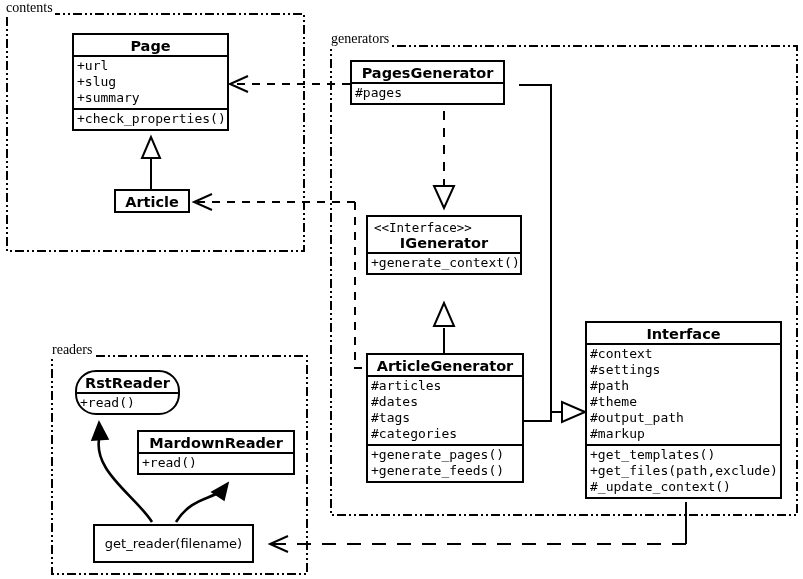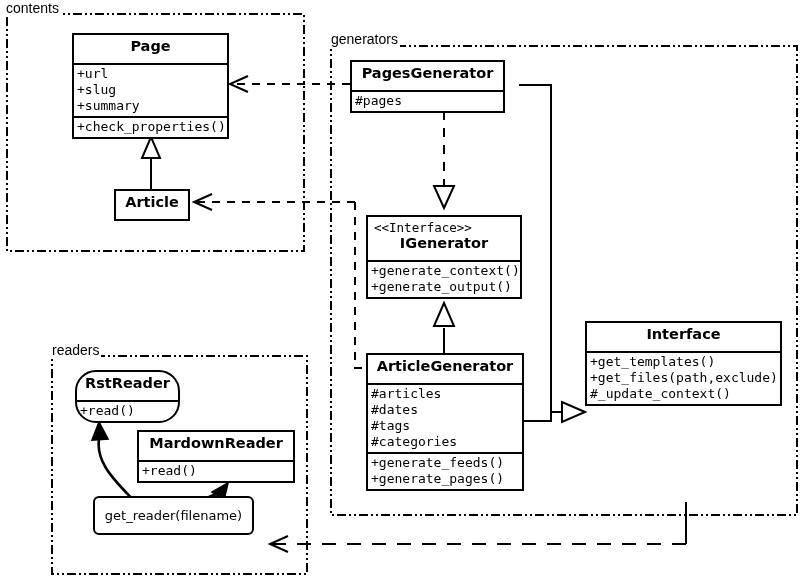--- a/index.html
+++ b/index.html
@@ -30,21 +30,21 @@
     border: 2px solid #000;
     background: #ffffff;
     z-index: 5;
   }
   .uml-name {
     text-align: center;
     font-weight: bold;
     font-size: 14.5px;
     font-family: "DejaVu Sans", sans-serif;
     color: #000;
-    padding: 3px 6px 8px 6px;
+    padding: 3px 6px 0 6px;
     line-height: 1.15;
     white-space: nowrap;
   }
   .uml-stereotype {
     display: block;
     text-align: left;
     font-weight: normal;
     font-size: 12.5px;
     font-family: "DejaVu Sans Mono", monospace;
     color: #000;
@@ -67,21 +67,21 @@
     text-align: center;
     font-family: "DejaVu Sans", sans-serif;
     font-size: 13px;
     color: #000;
     padding: 10px 8px 10px 8px;
     white-space: nowrap;
   }
   
   .pkg-label {
     position: absolute;
-    font-family: Liberation Sans, sans-serif;
+    font-family: Liberation Serif, serif;
     font-size: 14px;
     color: #000;
     background: #ffffff;
     padding: 0 2px;
     z-index: 4;
     white-space: nowrap;
   }
 </style>
 </head>
 <body>
@@ -177,40 +177,47 @@
     </div>
   </div>
 
   <div class="uml-class" style="left:366px; top:215px; width:156px;">
     <div class="uml-name">
       <span class="uml-stereotype">&lt;&lt;Interface&gt;&gt;</span>
       <span>IGenerator</span>
     </div>
     <div class="uml-compartment uml-sep">
       <div class="uml-item">+generate_context()</div>
-      <div class="uml-item">+generate_output()</div>
     </div>
   </div>
 
   <div class="uml-class" style="left:366px; top:353px; width:158px;">
     <div class="uml-name">ArticleGenerator</div>
     <div class="uml-compartment uml-sep">
       <div class="uml-item">#articles</div>
       <div class="uml-item">#dates</div>
       <div class="uml-item">#tags</div>
       <div class="uml-item">#categories</div>
     </div>
     <div class="uml-compartment uml-sep">
+      <div class="uml-item">+generate_pages()</div>
       <div class="uml-item">+generate_feeds()</div>
-      <div class="uml-item">+generate_pages()</div>
     </div>
   </div>
 
   <div class="uml-class" style="left:585px; top:321px; width:197px;">
     <div class="uml-name">Interface</div>
+    <div class="uml-compartment uml-sep">
+      <div class="uml-item">#context</div>
+      <div class="uml-item">#settings</div>
+      <div class="uml-item">#path</div>
+      <div class="uml-item">#theme</div>
+      <div class="uml-item">#output_path</div>
+      <div class="uml-item">#markup</div>
+    </div>
     <div class="uml-compartment uml-sep">
       <div class="uml-item">+get_templates()</div>
       <div class="uml-item">+get_files(path,exclude)</div>
       <div class="uml-item">#_update_context()</div>
     </div>
   </div>
 
   <div class="uml-class" style="left:75px; top:370px; width:105px;border-radius:21px;">
     <div class="uml-name">RstReader</div>
     <div class="uml-compartment uml-sep">
@@ -218,17 +225,17 @@
     </div>
   </div>
 
   <div class="uml-class" style="left:137px; top:430px; width:158px;">
     <div class="uml-name">MardownReader</div>
     <div class="uml-compartment uml-sep">
       <div class="uml-item">+read()</div>
     </div>
   </div>
 
-  <div class="uml-class" style="left:93px; top:496px; width:161px;border-radius:6px;">
+  <div class="uml-class" style="left:93px; top:524px; width:161px;">
     <div class="uml-fn">get_reader(filename)</div>
   </div>
 
 </div>
 
 </body></html>

